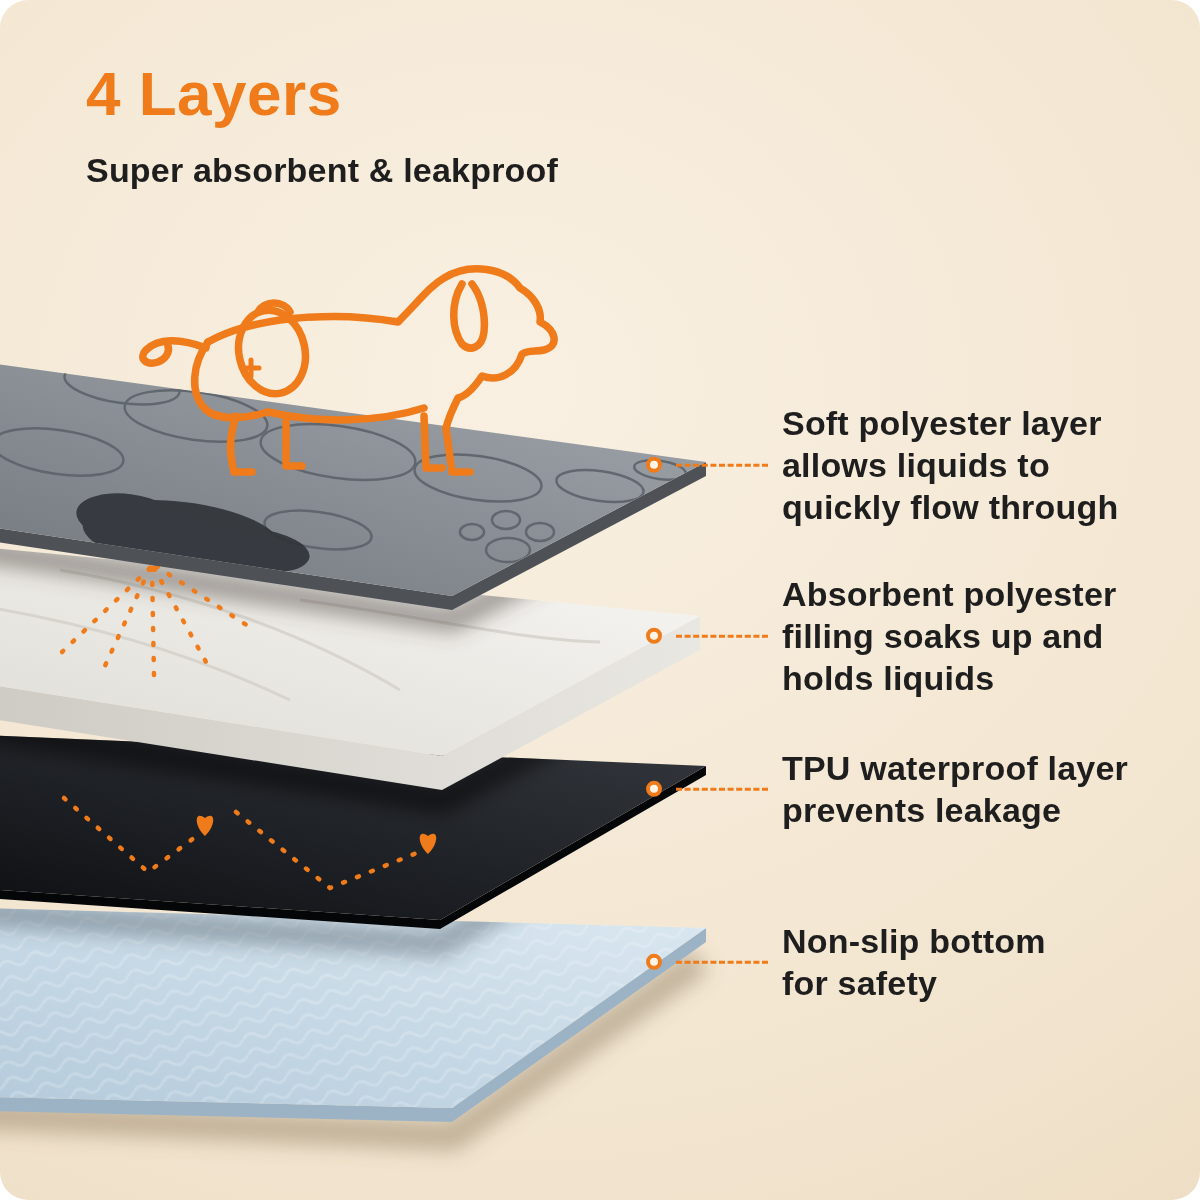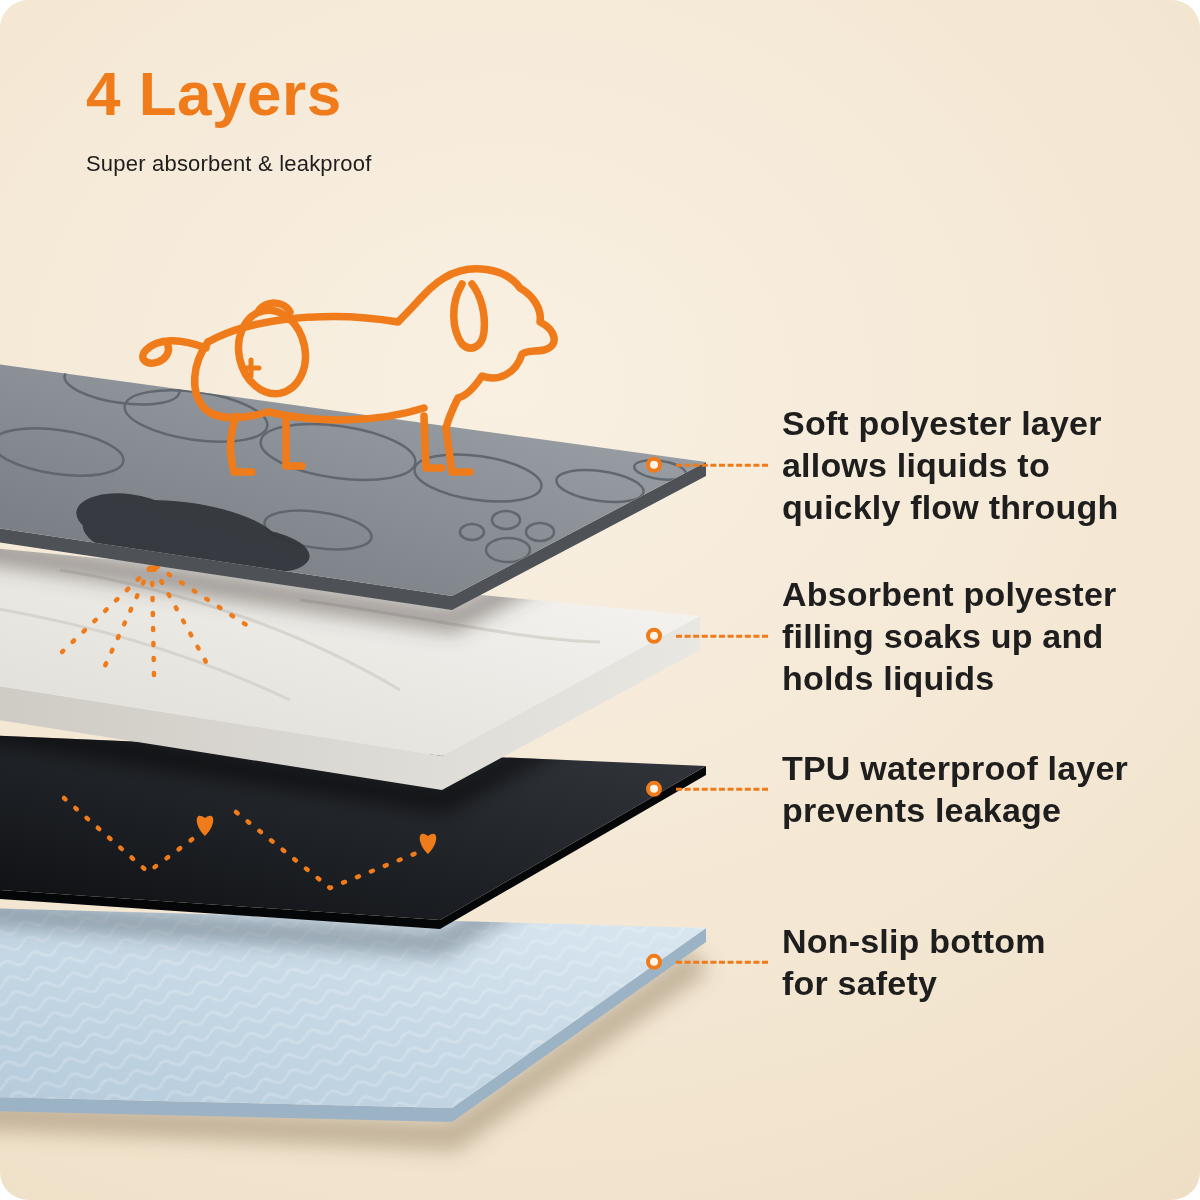--- a/index.html
+++ b/index.html
@@ -6,21 +6,21 @@
   * { box-sizing:border-box; margin:0; padding:0; }
   body { background:#ffffff; font-family:"Liberation Sans","DejaVu Sans",sans-serif; }
   .canvas {
     position:relative; width:1200px; height:1200px; overflow:hidden;
     border-radius:28px;
     background: radial-gradient(130% 110% at 42% 32%, #f9f0e2 0%, #f3e6d1 52%, #e9d6ba 100%);
   }
   .scene { position:absolute; inset:0; }
   .hdr { position:absolute; left:86px; top:58px; }
   .title { font-size:62px; font-weight:800; color:var(--accent); letter-spacing:.5px; }
-  .subtitle { margin-top:22px; font-size:22px; font-weight:400; color:var(--text); letter-spacing:.2px; }
+  .subtitle { margin-top:22px; font-size:34px; font-weight:700; color:var(--text); letter-spacing:.2px; }
   .annotation {
     position:absolute; left:646px; transform:translateY(-50%);
     display:flex; align-items:center; gap:14px;
   }
   .dot {
     flex:0 0 auto; width:16px; height:16px; border-radius:50%;
     border:4.5px solid var(--accent); background:#fff4e5;
   }
   .dash { flex:0 0 auto; width:92px; height:0; border-top:3.5px dashed var(--accent); }
   .label {

